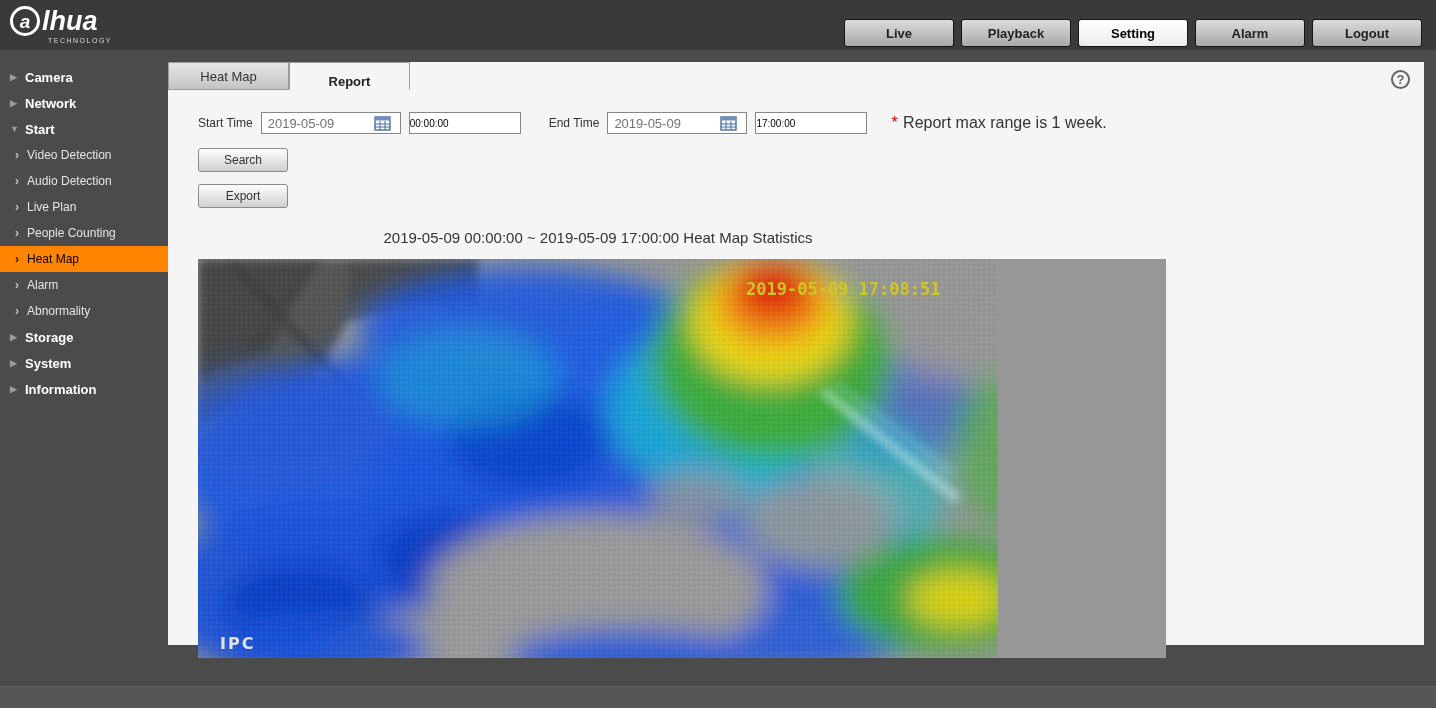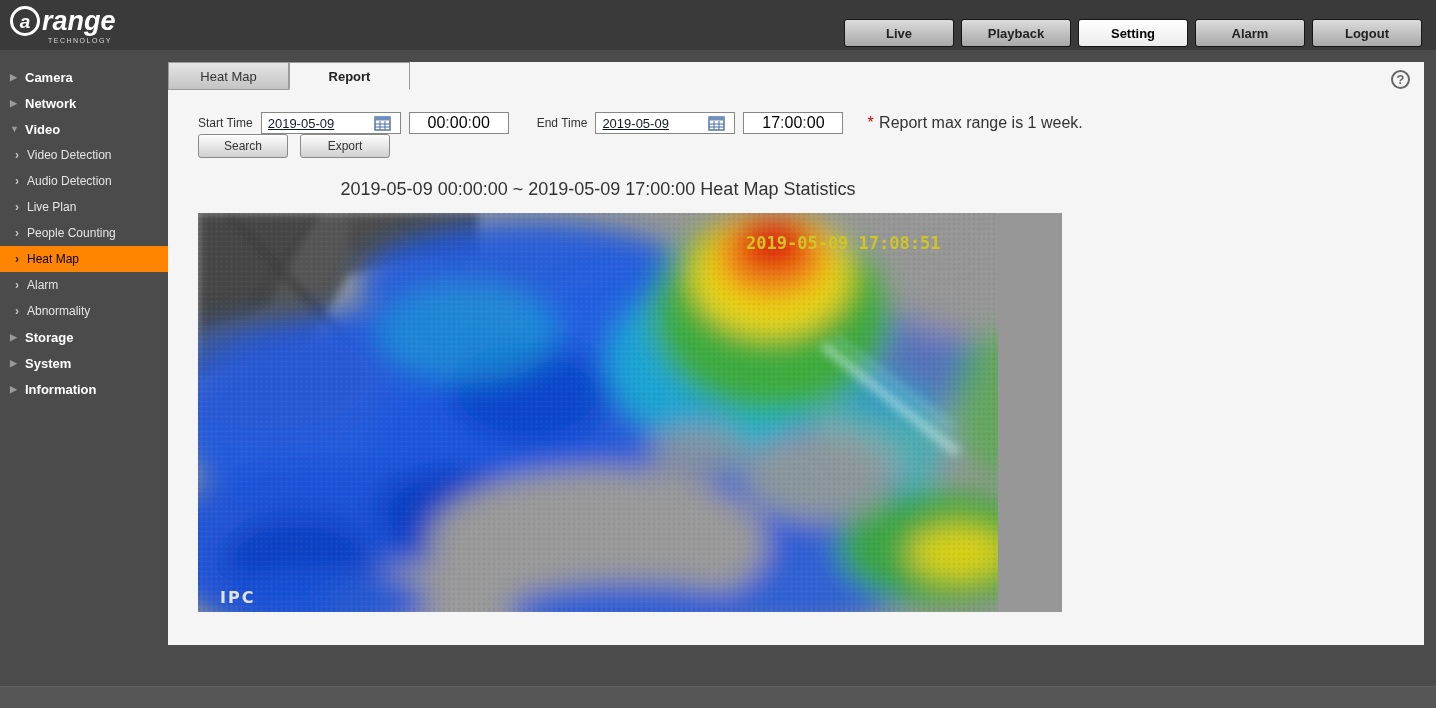--- a/index.html
+++ b/index.html
@@ -26,55 +26,55 @@
   .chev { width:12px; color:#c4c4c4; font-size:12px; font-weight:bold; }
   .side-sub.active { background:#ff8400; color:#000; }
   .side-sub.active .chev { color:#222; }
 
   .main-wrap { flex:1; padding:12px 12px 0 0; }
   .panel { height:583px; background:#f5f5f5; position:relative; }
 
   
   .tabbar { height:28px; display:flex; }
   .tab { width:121px; display:flex; align-items:center; justify-content:center; font-size:13px; color:#333; background:linear-gradient(#e6e6e6,#c3c3c3); border:1px solid #9b9b9b; cursor:pointer; }
-  .tab.active { background:#f5f5f5; border-bottom:1px solid #f5f5f5; font-weight:bold; color:#222; }
+  .tab.active { background:#f5f5f5; border-bottom:1px solid #f5f5f5; font-weight:bold; color:#222;align-items:flex-end; }
   .help { position:absolute; top:8px; right:14px; width:19px; height:19px; border:2px solid #666; border-radius:50%; color:#666; font-weight:bold; font-size:13px; display:flex; align-items:center; justify-content:center; cursor:pointer; background:#f5f5f5; }
 
   
   .content { padding:22px 6px 0 30px; }
   .form-row { display:flex; align-items:center; font-size:12px; color:#333; }
   .lbl { margin-right:8px; white-space:nowrap; }
   .lbl.end { margin-left:28px; }
   .date-input { width:140px; height:22px; border:1px solid #878787; background:#fff; display:flex; align-items:center; }
-  .date-input input { border:none; outline:none; width:112px; padding-left:6px; font:13px "Liberation Sans", sans-serif; color:#0f172a; background:transparent;text-decoration:underline; }
+  .date-input input { border:none; outline:none; width:112px; padding-left:6px; font:13px "Liberation Sans", sans-serif; color:#737373; background:transparent; }
   .cal-icon { width:17px; height:16px; cursor:pointer; display:block; }
-  .time-box { width:100px; height:22px; border:1px solid #878787; background:#fff; display:flex; align-items:center; justify-content:center; margin-left:8px; font-size:16px; color:#000; }
+  .time-box { width:112px; height:22px; border:1px solid #878787; background:#fff; display:flex; align-items:center; justify-content:flex-start; margin-left:8px; font-size:10px; color:#000; }
   .tcolon { color:#555; }
   .note { margin-left:24px; font-size:16px; color:#333; white-space:nowrap; }
   .star { color:#cc0000; margin-right:1px; }
 
-  .btn-row { display:flex; gap:12px; }
+  .btn-row { margin-top:14px; display:flex; gap:12px;flex-direction:column; }
   .btn { width:90px; height:24px; background:linear-gradient(#fefefe,#d0d0d0); border:1px solid #8a8a8a; border-radius:3px; font:12px "Liberation Sans", sans-serif; color:#333; cursor:pointer; }
 
-  .report-title { width:800px; text-align:center; margin-top:21px; font-size:18px; color:#333; }
-  .heatmap { width:864px; height:399px; margin-top:13px; background:#979797; }
+  .report-title { width:800px; text-align:center; margin-top:21px; font-size:15px; color:#333; }
+  .heatmap { width:968px; height:399px; margin-top:13px; background:#979797; }
   .heatmap svg { display:block; }
 
   .footer-strip { height:22px; background:#565656; border-top:1px solid #626262; flex-shrink:0; }
 </style>
 </head>
 <body>
 
 <div class="page">
 
   <div class="header">
     <div class="logo">
       <div class="logo-row">
         <span class="logo-a">a</span>
-        <span>range</span>
+        <span>lhua</span>
       </div>
       <div class="logo-sub">TECHNOLOGY</div>
     </div>
     <div class="nav">
       <button class="nav-btn">Live</button>
       <button class="nav-btn">Playback</button>
       <button class="nav-btn active">Setting</button>
       <button class="nav-btn">Alarm</button>
       <button class="nav-btn">Logout</button>
     </div>
@@ -86,21 +86,21 @@
       <div class="side-item">
         <span class="tri">▶</span>
         <span>Camera</span>
       </div>
       <div class="side-item">
         <span class="tri">▶</span>
         <span>Network</span>
       </div>
       <div class="side-item">
         <span class="tri">▼</span>
-        <span>Video</span>
+        <span>Start</span>
       </div>
       <div class="side-sub">
         <span class="chev">›</span>
         <span>Video Detection</span>
       </div>
       <div class="side-sub">
         <span class="chev">›</span>
         <span>Audio Detection</span>
       </div>
       <div class="side-sub">

